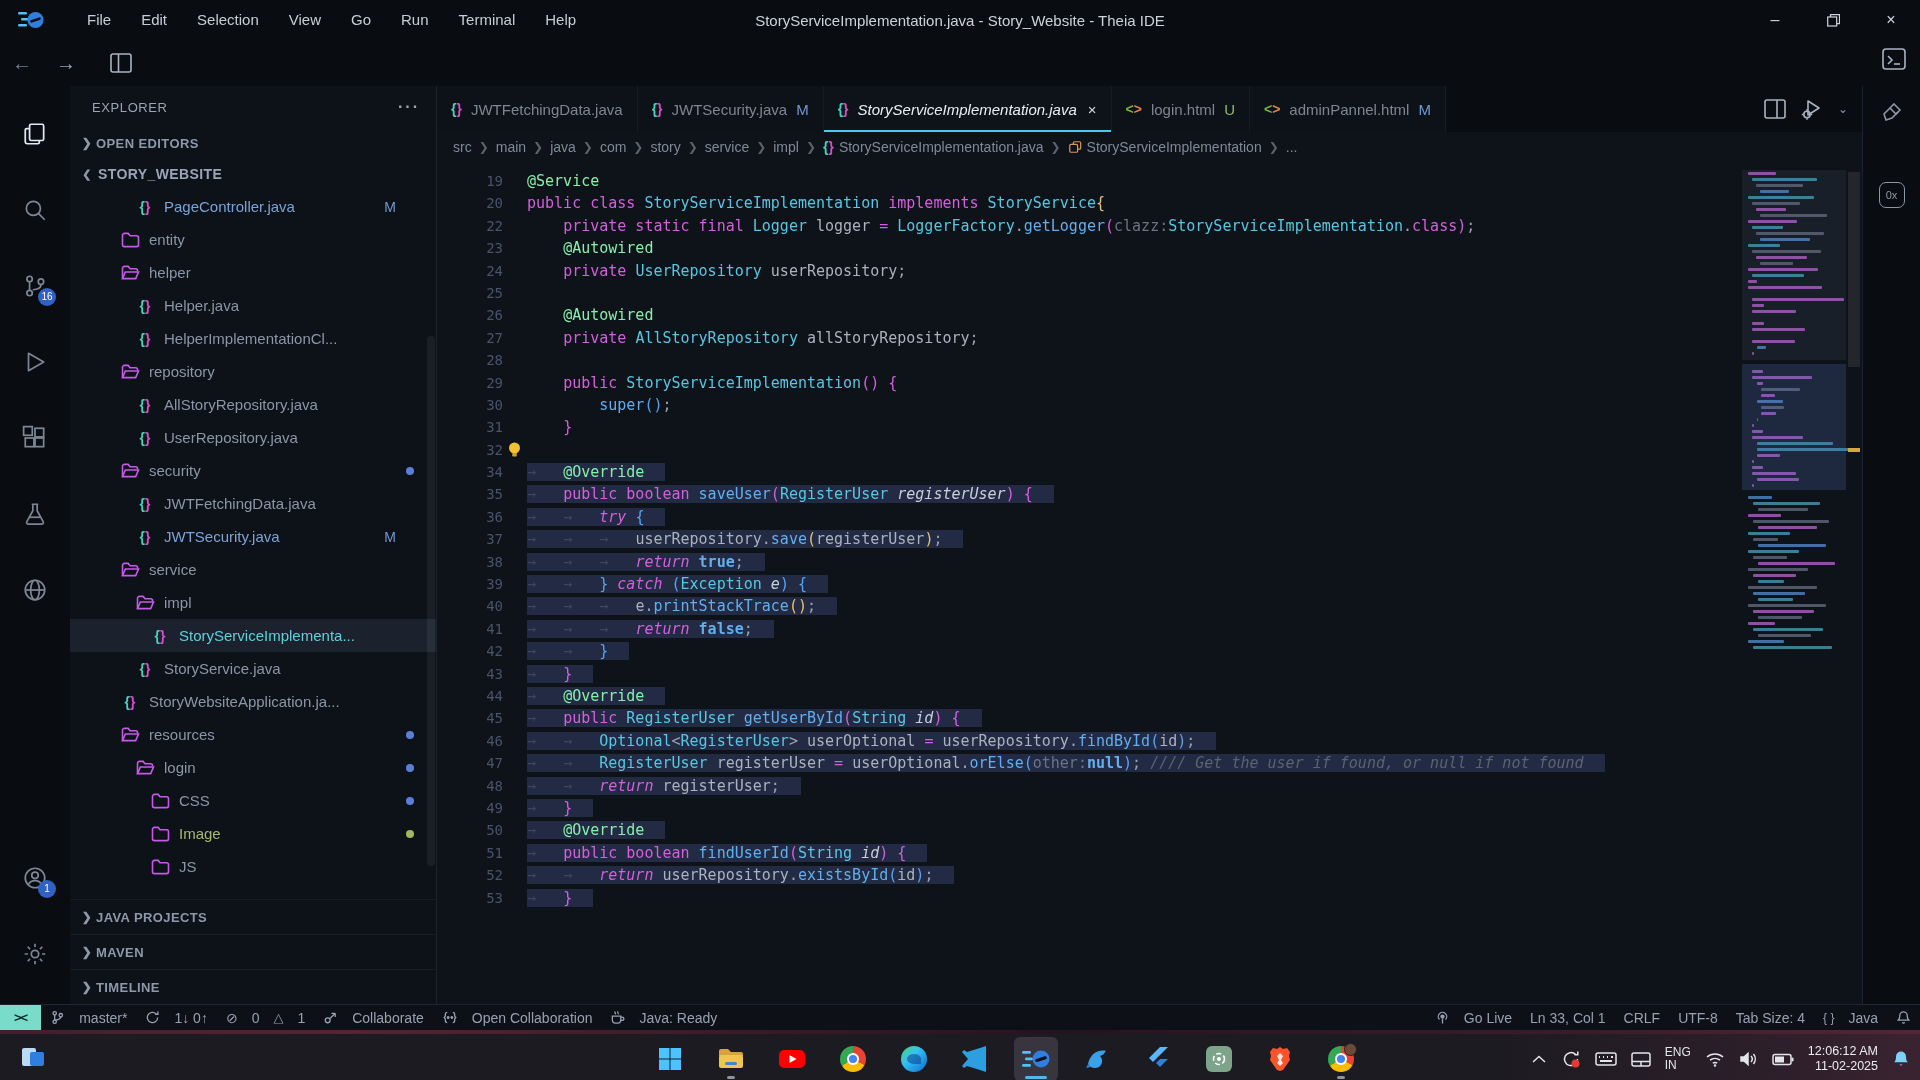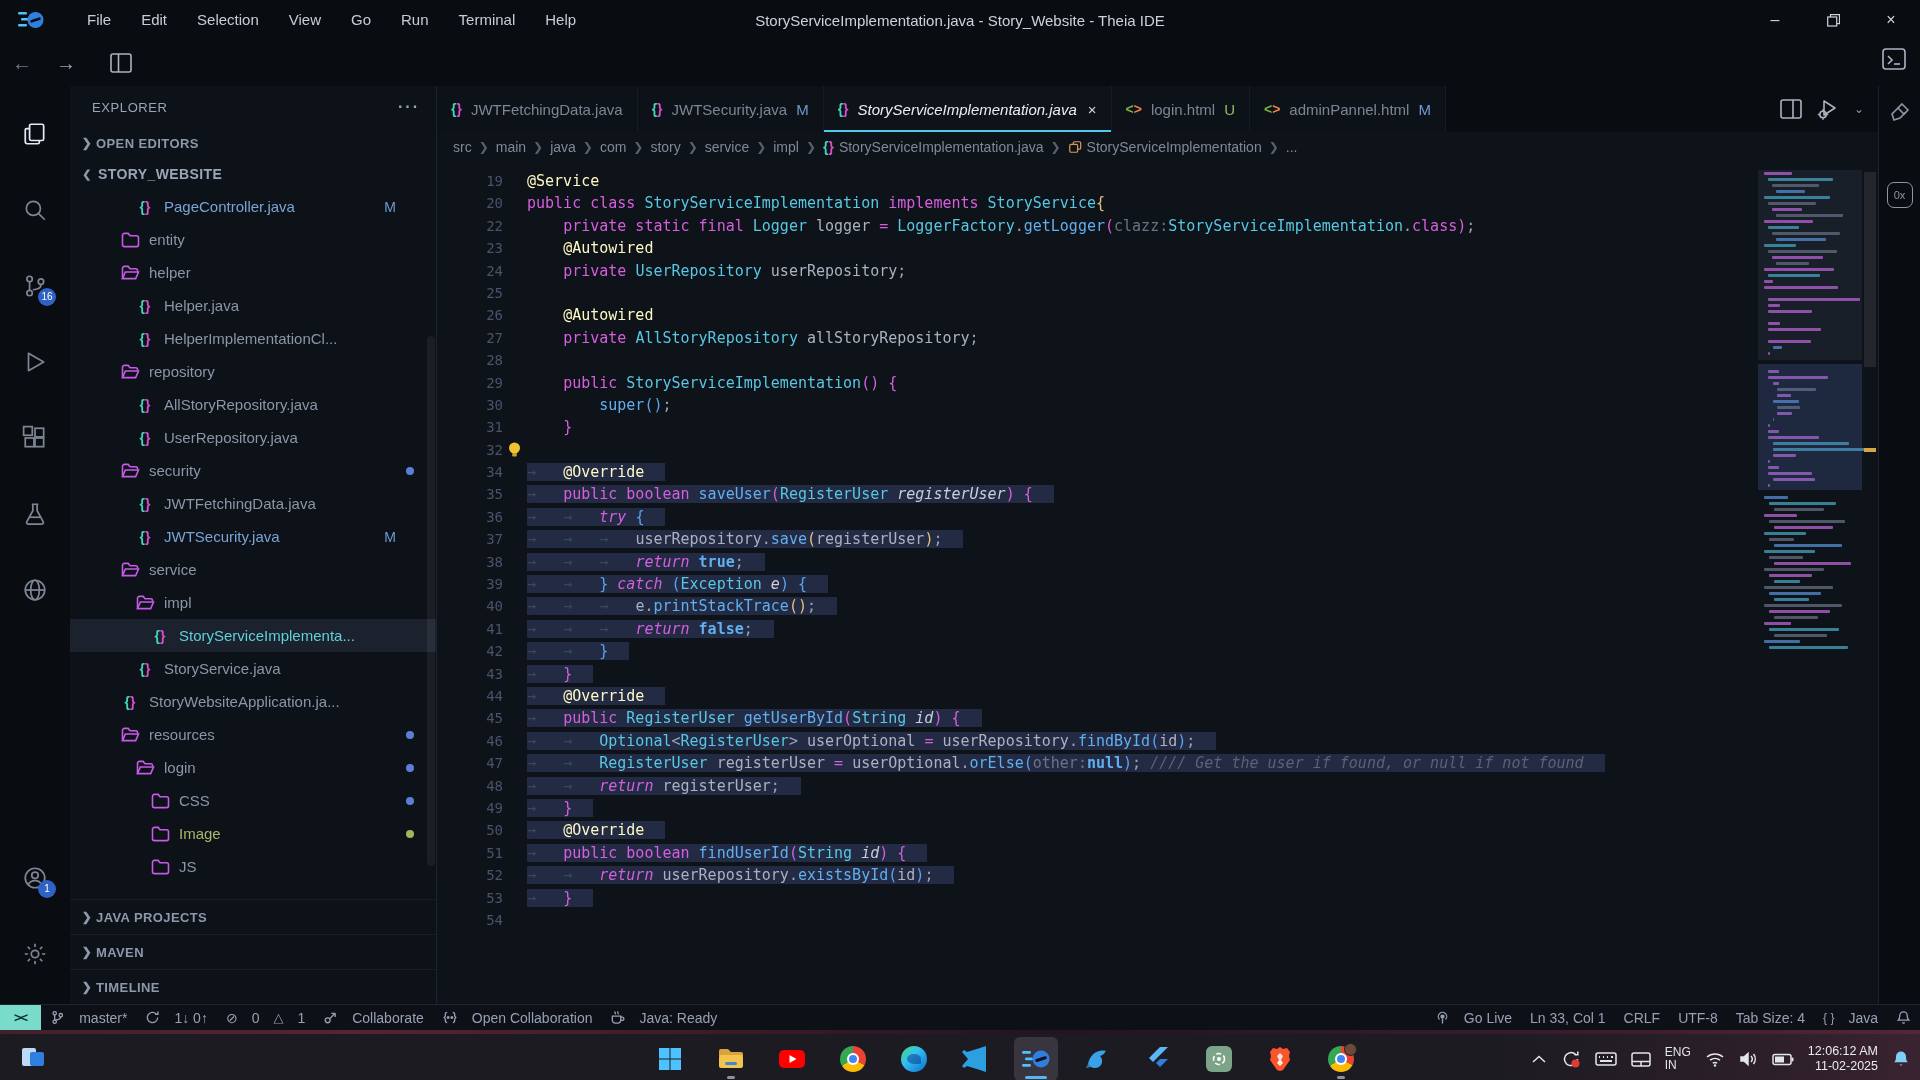--- a/index.html
+++ b/index.html
@@ -73,37 +73,37 @@
 
   .editor-body { flex:1; display:flex; position:relative; overflow:hidden; }
   .code-pane { flex:1; padding-top:8px; overflow:hidden; position:relative; font-family:"DejaVu Sans Mono", monospace; font-size:15px; line-height:22.4px; }
   .line { display:flex; height:22.4px; white-space:pre; }
   .ln { width:66px; text-align:right; color:#49536a; flex:none; font-size:14px; }
   .ln.cur { color:#9aa6c0; }
   .dec { width:24px; flex:none; position:relative; }
   .lc { flex:1; }
   .selw { background:rgba(84,104,164,.30); padding-right:21px; }
   .selstub { display:inline-block; width:9px; height:22.4px; background:rgba(84,104,164,.30); }
-  .tok-k{color:#d55fde} .tok-a{color:#fef9c3} .tok-o{color:#d55fde}
+  .tok-k{color:#d55fde} .tok-a{color:#86efac} .tok-o{color:#d55fde}
   .tok-t{color:#57c7e3} .tok-f{color:#61afef} .tok-w{color:#abb2bf}
   .tok-p{color:#9aa3b2} .tok-b{color:#e5c07b} .tok-m{color:#d55fde}
   .tok-u{color:#5aa2f0} .tok-y{color:#61afef;font-weight:bold}
   .tok-c{color:#5b6273;font-style:italic} .tok-i{color:#c9cfdb;font-style:italic}
   .tok-h{color:#6b7486} .tok-x{color:#d55fde;font-style:italic}
   .tok-ws{color:#3b475e}
 
   .minimap { width:104px; flex:none; position:relative; background:#0e1219; }
   .mm-bar { position:absolute; height:2.5px; border-radius:1px; opacity:.85; }
   .mm-viewport { position:absolute; left:0; right:0; top:8px; height:190px; background:rgba(130,150,190,.10); }
   .mm-sel { position:absolute; left:0; right:0; background:rgba(90,120,200,.22); }
   .scrollbar { width:16px; flex:none; position:relative; }
   .sb-thumb { position:absolute; top:10px; left:2px; width:12px; height:195px; background:rgba(255,255,255,.09); }
   .sb-mark { position:absolute; left:2px; width:12px; height:4px; background:#d7a542; }
 
-  .rightbar { width:42px; background:#090c11; border-left:1px solid #1b2230; display:flex; flex-direction:column; align-items:center; padding-top:14px; gap:58px; color:#8d96a5; }
+  .rightbar { width:58px; background:#090c11; border-left:1px solid #1b2230; display:flex; flex-direction:column; align-items:center; padding-top:14px; gap:58px; color:#8d96a5; }
   .hexbox { width:26px; height:26px; border:1.6px solid #8d96a5; border-radius:7px; font-size:11px; display:flex; align-items:center; justify-content:center; color:#8d96a5; }
 
   
   .statusbar { height:26px; background:#0d1016; border-top:1px solid #1e2634; display:flex; align-items:center; font-size:14px; color:#97a1b4; }
   .st-remote { height:100%; background:#79dccb; color:#0c2b2b; font-weight:bold; font-size:13px; padding:0 14px; display:flex; align-items:center; letter-spacing:-1px; }
   .st-item { display:flex; align-items:center; gap:14px; padding:0 9px; white-space:nowrap; }
   .st-right { margin-left:auto; display:flex; align-items:center; }
   .st-ic { display:flex; align-items:center; }
 
   
@@ -559,21 +559,20 @@
           <div class="line"><span class="ln">44</span><span class="dec"></span><span class="lc"><span class="selw"><span class="tok-ws">→   </span><span class="tok-a">@Override</span></span></span></div>
           <div class="line"><span class="ln">45</span><span class="dec"></span><span class="lc"><span class="selw"><span class="tok-ws">→   </span><span class="tok-k">public </span><span class="tok-t">RegisterUser</span><span class="tok-w"> </span><span class="tok-f">getUserById</span><span class="tok-m">(</span><span class="tok-t">String</span><span class="tok-i"> id</span><span class="tok-m">) {</span></span></span></div>
           <div class="line"><span class="ln">46</span><span class="dec"></span><span class="lc"><span class="selw"><span class="tok-ws">→   </span><span class="tok-ws">→   </span><span class="tok-t">Optional</span><span class="tok-p">&lt;</span><span class="tok-t">RegisterUser</span><span class="tok-p">&gt;</span><span class="tok-w"> userOptional </span><span class="tok-o">= </span><span class="tok-w">userRepository</span><span class="tok-p">.</span><span class="tok-f">findById</span><span class="tok-u">(</span><span class="tok-w">id</span><span class="tok-u">)</span><span class="tok-p">;</span></span></span></div>
           <div class="line"><span class="ln">47</span><span class="dec"></span><span class="lc"><span class="selw"><span class="tok-ws">→   </span><span class="tok-ws">→   </span><span class="tok-t">RegisterUser</span><span class="tok-w"> registerUser </span><span class="tok-o">= </span><span class="tok-w">userOptional</span><span class="tok-p">.</span><span class="tok-f">orElse</span><span class="tok-u">(</span><span class="tok-h">other:</span><span class="tok-y">null</span><span class="tok-u">)</span><span class="tok-p">;</span><span class="tok-c"> //// Get the user if found, or null if not found</span></span></span></div>
           <div class="line"><span class="ln">48</span><span class="dec"></span><span class="lc"><span class="selw"><span class="tok-ws">→   </span><span class="tok-ws">→   </span><span class="tok-x">return</span><span class="tok-w"> registerUser</span><span class="tok-p">;</span></span></span></div>
           <div class="line"><span class="ln">49</span><span class="dec"></span><span class="lc"><span class="selw"><span class="tok-ws">→   </span><span class="tok-m">}</span></span></span></div>
           <div class="line"><span class="ln">50</span><span class="dec"></span><span class="lc"><span class="selw"><span class="tok-ws">→   </span><span class="tok-a">@Override</span></span></span></div>
           <div class="line"><span class="ln">51</span><span class="dec"></span><span class="lc"><span class="selw"><span class="tok-ws">→   </span><span class="tok-k">public boolean </span><span class="tok-f">findUserId</span><span class="tok-m">(</span><span class="tok-t">String</span><span class="tok-i"> id</span><span class="tok-m">) {</span></span></span></div>
           <div class="line"><span class="ln">52</span><span class="dec"></span><span class="lc"><span class="selw"><span class="tok-ws">→   </span><span class="tok-ws">→   </span><span class="tok-x">return</span><span class="tok-w"> userRepository</span><span class="tok-p">.</span><span class="tok-f">existsById</span><span class="tok-u">(</span><span class="tok-w">id</span><span class="tok-u">)</span><span class="tok-p">;</span></span></span></div>
           <div class="line"><span class="ln">53</span><span class="dec"></span><span class="lc"><span class="selw"><span class="tok-ws">→   </span><span class="tok-m">}</span></span></span></div>
-          <div class="line"><span class="ln">54</span><span class="dec"></span><span class="lc"></span></div>
         </div>
       <div class="minimap" id="minimap">
         <div class="mm-viewport"></div>
       <div class="mm-bar" style="top: 10px; left: 6px; width: 28px; background: rgb(164, 91, 189);"></div>
           <div class="mm-bar" style="top: 16px; left: 10px; width: 65px; background: rgb(63, 147, 171);"></div>
           <div class="mm-bar" style="top: 22px; left: 14px; width: 47px; background: rgb(90, 99, 117);"></div>
           <div class="mm-bar" style="top: 28px; left: 18px; width: 29px; background: rgb(74, 127, 189);"></div>
           <div class="mm-bar" style="top: 34px; left: 6px; width: 66px; background: rgb(63, 147, 171);"></div>
           <div class="mm-bar" style="top: 40px; left: 10px; width: 48px; background: rgb(90, 99, 117);"></div>
           <div class="mm-bar" style="top: 46px; left: 14px; width: 30px; background: rgb(164, 91, 189);"></div>

